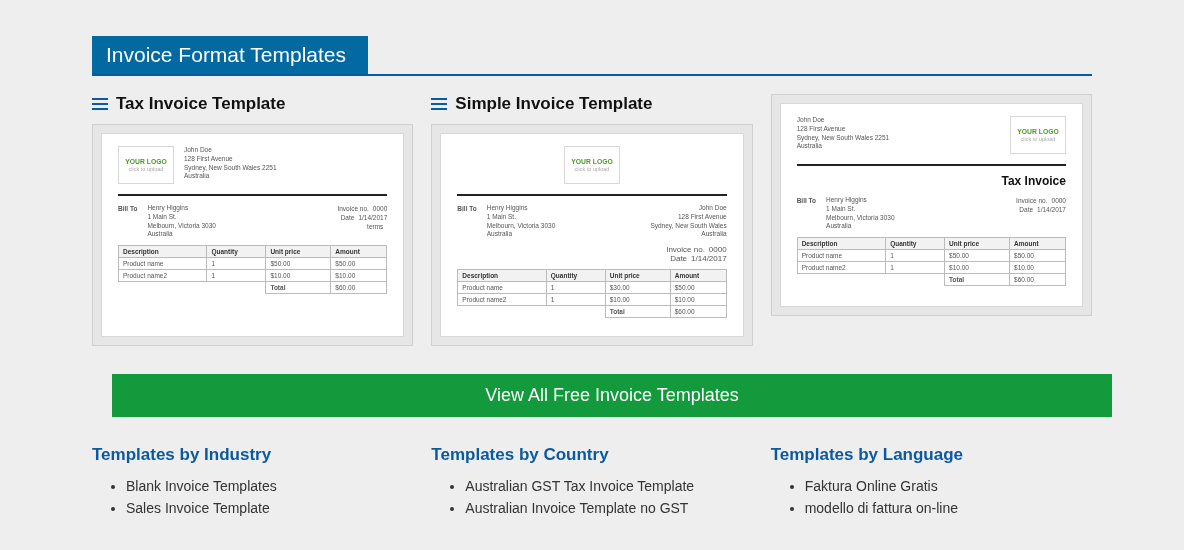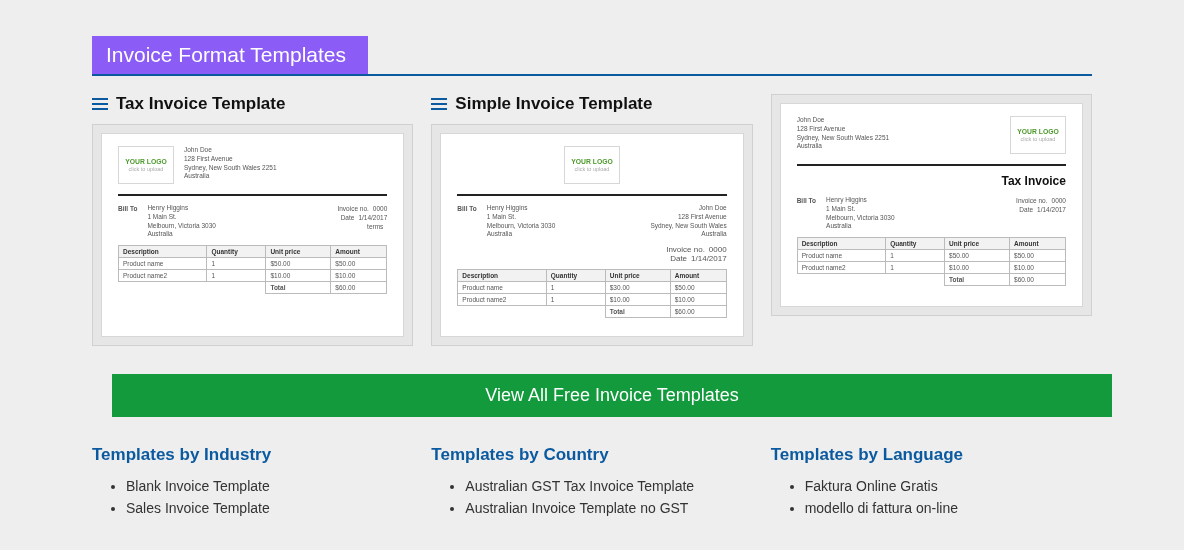--- a/index.html
+++ b/index.html
@@ -13,21 +13,21 @@
     width: 1000px;
     margin: 0 auto;
     padding-top: 36px;
   }
   .section-title-bar {
     border-bottom: 2px solid #0b5aa0;
     margin-bottom: 18px;
   }
   .section-title {
     display: inline-block;
-    background: #8b5cf6;
+    background: #0369a1;
     color: #fff;
     font-size: 21px;
     font-weight: 400;
     padding: 7px 22px 7px 14px;
   }
   .cards {
     display: flex;
     gap: 18px;
   }
   .card-col {
@@ -335,21 +335,21 @@
       </div>
     </div>
   </div>
 
   <button class="cta">View All Free Invoice Templates</button>
 
   <div class="lists" id="lists">
     <div class="list-col">
       <div class="list-heading">Templates by Industry</div>
       <ul>
-          <li>Blank Invoice Template</li>
+          <li>Blank Invoice Templates</li>
           <li>Sales Invoice Template</li>
         </ul>
     </div>
 
     <div class="list-col">
       <div class="list-heading">Templates by Country</div>
       <ul>
           <li>Australian GST Tax Invoice Template</li>
           <li>Australian Invoice Template no GST</li>
         </ul>

